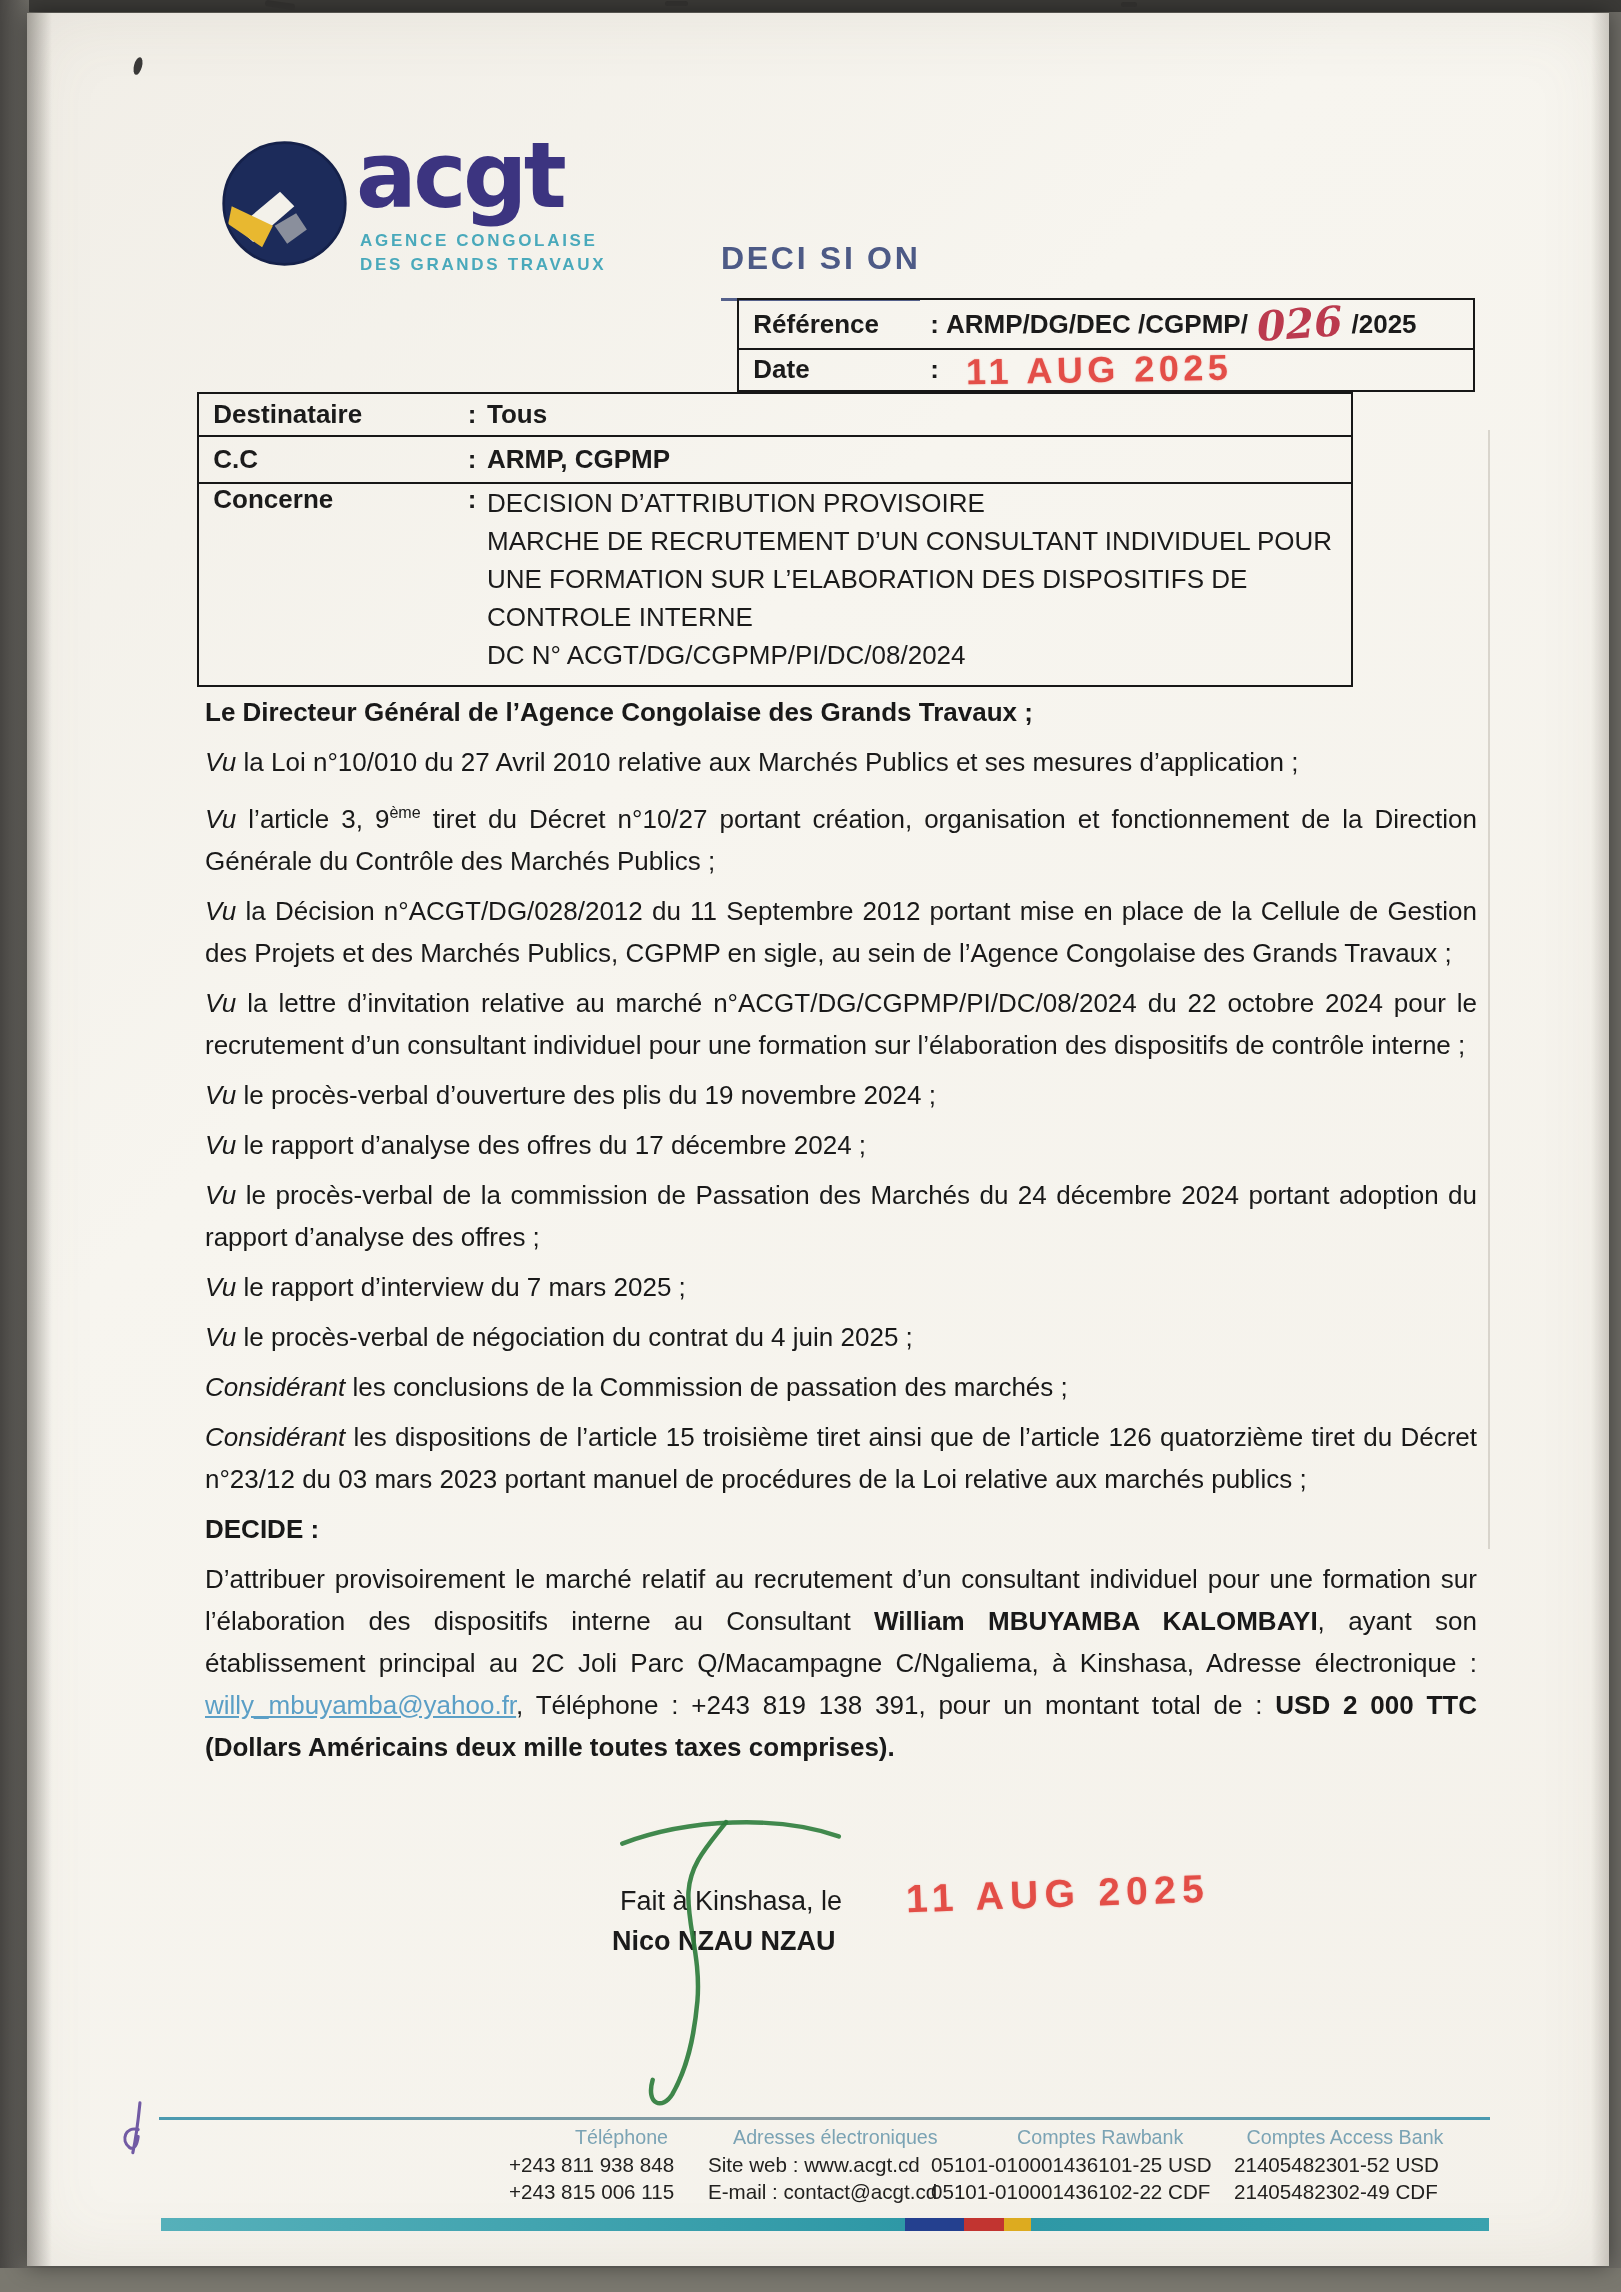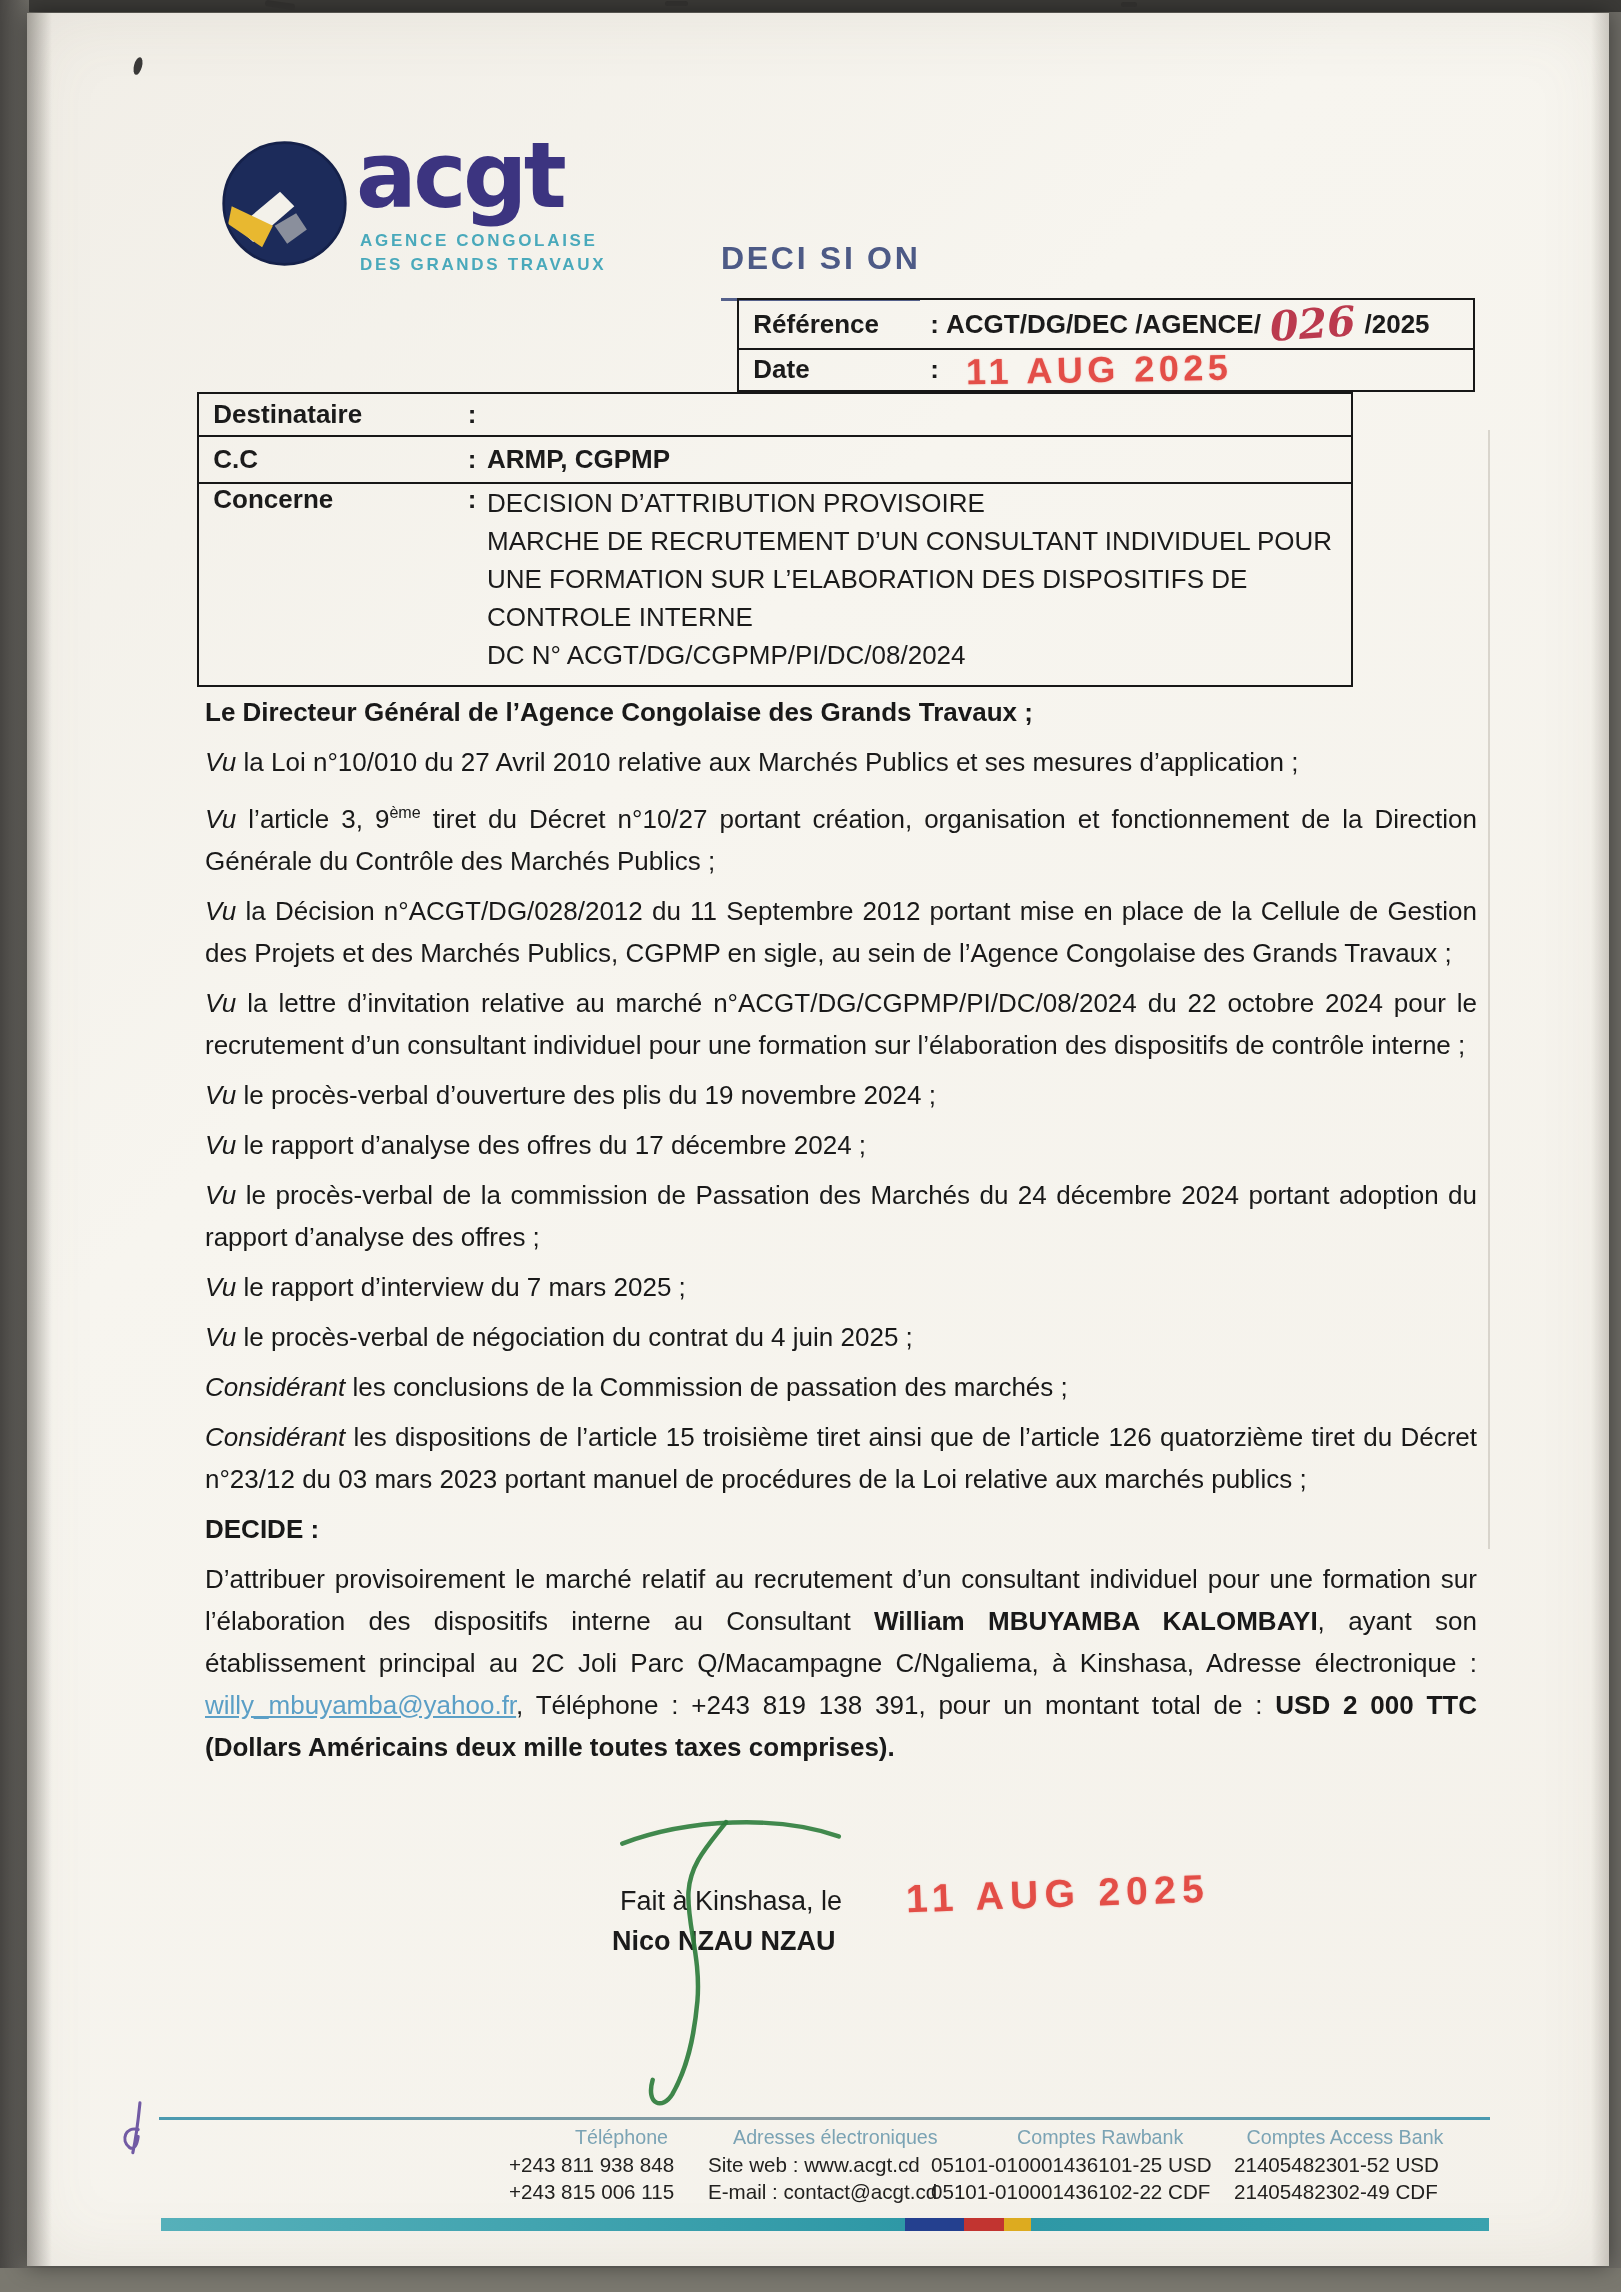--- a/index.html
+++ b/index.html
@@ -121,38 +121,39 @@
     <div>DES GRANDS TRAVAUX</div>
   </div>
 
   <div class="doc-title">DECI SI ON</div>
 
   <div class="tbox tbox-a">
     <div class="trow bordered row-ref">
       <span class="t-label">Référence</span>
       <span class="t-colon">:</span>
       <span class="t-value ref-value">
-        <span>ACGT/DG/DEC /AGENCE/</span>
+        <span>ARMP/DG/DEC /CGPMP/</span>
         <span class="handwritten">026</span>
         <span>/2025</span>
       </span>
     </div>
     <div class="trow row-date">
       <span class="t-label">Date</span>
       <span class="t-colon">:</span>
       <span class="t-value">
         <span class="stamp stamp-date-row">11 AUG 2025</span>
       </span>
     </div>
   </div>
 
   <div class="tbox tbox-b">
     <div class="trow bordered row-dest">
       <span class="t-label">Destinataire</span>
       <span class="t-colon">:</span>
+      <span class="t-value">Tous</span>
     </div>
     <div class="trow bordered row-cc">
       <span class="t-label">C.C</span>
       <span class="t-colon">:</span>
       <span class="t-value">ARMP, CGPMP</span>
     </div>
     <div class="trow row-concerne">
       <span class="t-label">Concerne</span>
       <span class="t-colon">:</span>
       <span class="t-value concerne-lines">

